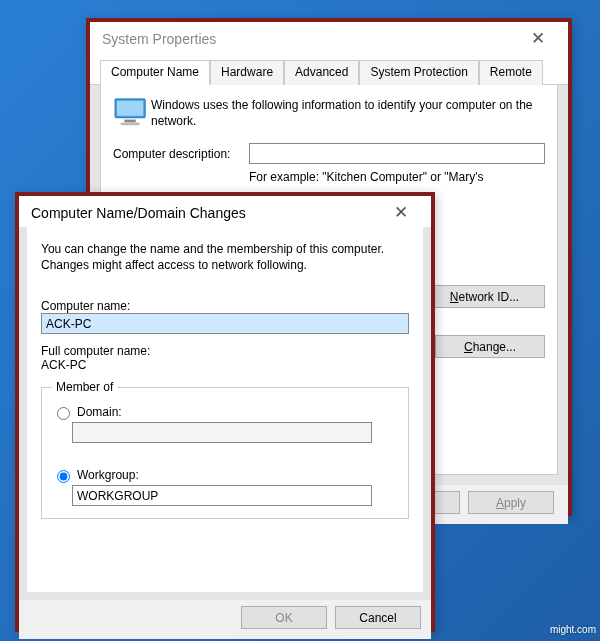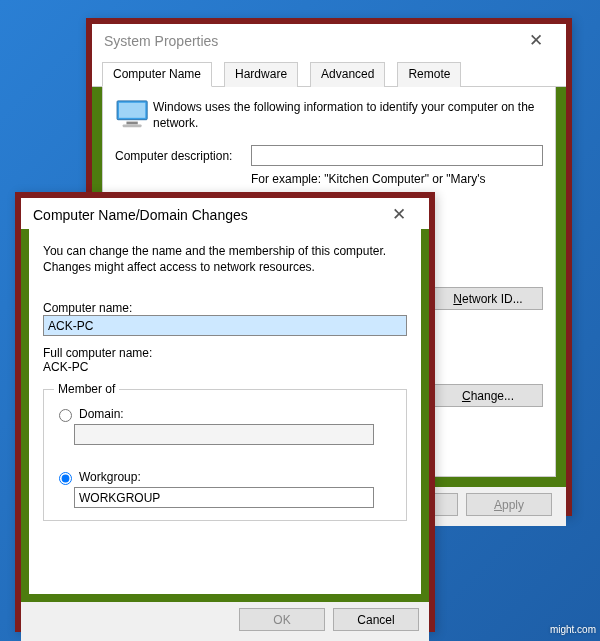--- a/index.html
+++ b/index.html
@@ -8,22 +8,22 @@
     font-family: "Segoe UI", Tahoma, sans-serif;
     font-size: 12px;
     background: linear-gradient(135deg, #2a7fd4, #1e5fa8);
     width: 600px;
     height: 641px;
     position: relative;
     overflow: hidden;
   }
   .window {
     position: absolute;
-    background: #4d7c0f;
-    border: 6px solid #7f1d1d;
+    background: #e5e5e5;
+    border: 4px solid #7f1d1d;
     box-shadow: 2px 2px 10px rgba(0,0,0,.2);
   }
   .titlebar {
     display: flex;
     justify-content: space-between;
     align-items: center;
     padding: 6px 10px 4px 12px;
     background: #fff;
     color: #888;
     font-size: 14px;
@@ -31,21 +31,21 @@
   .titlebar.active { color: #000; }
   .closebtn {
     width: 40px; text-align: center; font-size: 17px;
     color: #555; cursor: pointer;
   }
   .tabs {
     display: flex;
     padding: 6px 10px 0 10px;
     background: #fff;
     border-bottom: 1px solid #ccc;
-    gap:12px;
+    gap:0;
   }
   .tab {
     padding: 4px 10px 5px 10px;
     border: 1px solid #ccc;
     border-bottom: none;
     background: #f4f4f4;
     position: relative;
     top: 1px;
     color:#000;
     font-size:12px;
@@ -105,20 +105,21 @@
 
 <div class="window" style="left:86px; top:18px; width:486px; height:498px;">
   <div class="titlebar">
     <span>System Properties</span>
     <span class="closebtn">✕</span>
   </div>
   <div class="tabs">
     <div class="tab active">Computer Name</div>
     <div class="tab">Hardware</div>
     <div class="tab">Advanced</div>
+    <div class="tab">System Protection</div>
     <div class="tab">Remote</div>
   </div>
   <div class="tabbody">
     <div class="row" style="margin-bottom:14px;">
       <svg class="monitor-icon" viewBox="0 0 40 34">
         <rect x="2" y="2" width="32" height="20" rx="1" fill="#3aa0e8" stroke="#2a6fa8"></rect>
         <rect x="4" y="4" width="28" height="16" fill="#9fd4f7"></rect>
         <rect x="12" y="24" width="12" height="3" fill="#888"></rect>
         <rect x="8" y="27" width="20" height="3" rx="1" fill="#bbb"></rect>
       </svg>
@@ -127,40 +128,40 @@
     <div class="row" style="align-items:center; margin-bottom:6px;">
       <div class="label" style="width:136px;">Computer description:</div>
       <input class="textbox" style="flex: 1 1 0%;">
     </div>
     <div class="row">
       <div style="width:136px;"></div>
       <div class="hint">For example: "Kitchen Computer" or "Mary's</div>
     </div>
 
     <div class="right-btns" style="top:200px;">
-      <button class="btn" style="width:110px;"><u class="access">N</u>etwork ID...</button>
+      <button class="btn" style="width:121px;"><u class="access">N</u>etwork ID...</button>
     </div>
-    <div class="right-btns" style="top:250px;margin-top:47px;">
+    <div class="right-btns" style="top:250px;">
       <button class="btn" style="width:110px;"><u class="access">C</u>hange...</button>
     </div>
   </div>
   <div class="btnrow" style="padding-right:14px;">
     <button class="btn" style="visibility:hidden;">OK</button>
     <button class="btn">Cancel</button>
     <button class="btn disabled"><u class="access">A</u>pply</button>
   </div>
 </div>
 
 <div class="window" style="left:15px; top:192px; width:420px; height:440px;">
   <div class="titlebar active">
     <span>Computer Name/Domain Changes</span>
     <span class="closebtn">✕</span>
   </div>
   <div class="dlg-body">
-    <div class="info-text" style="margin-bottom:26px; width:350px;">You can change the name and the membership of this computer. Changes might affect access to network resources.</div>
+    <div class="info-text" style="margin-bottom:26px; width:350px;">You can change the name and the membership of this computer. Changes might affect access to network following.</div>
 
     <div class="label">Computer name:</div>
     <input class="textbox" style="width: 100%; background: rgb(205, 232, 255);" value="ACK-PC">
 
     <div class="label" style="margin-top:10px;">Full computer name:</div>
     <div>ACK-PC</div>
 
 
     <fieldset>
       <legend>Member of</legend>

